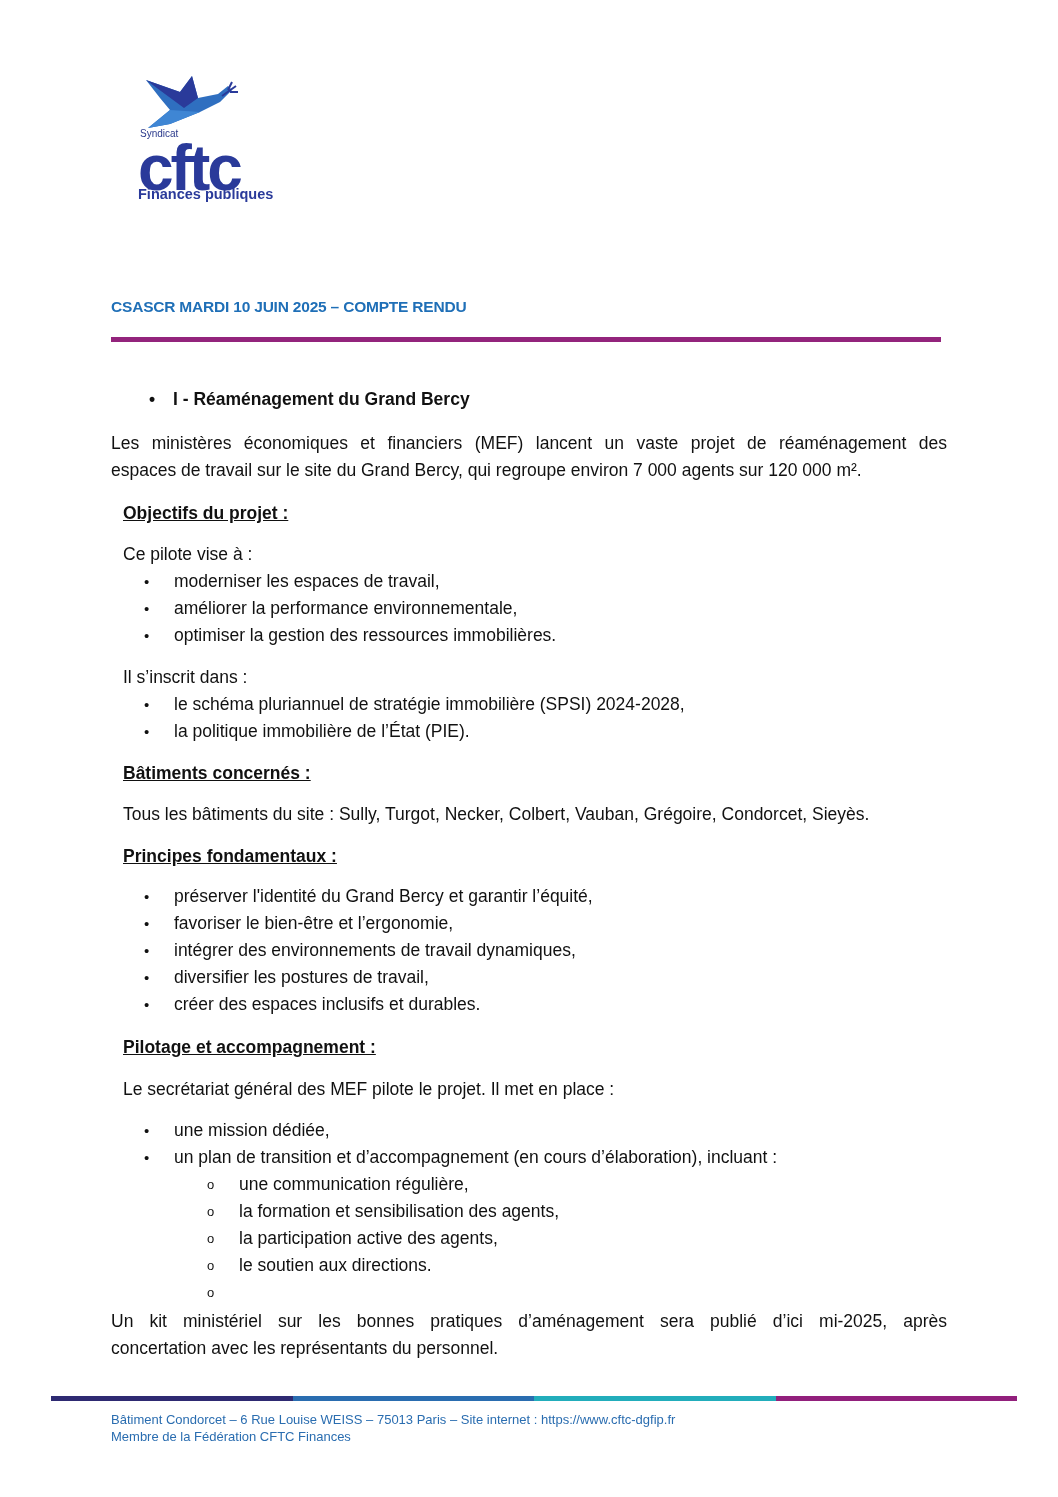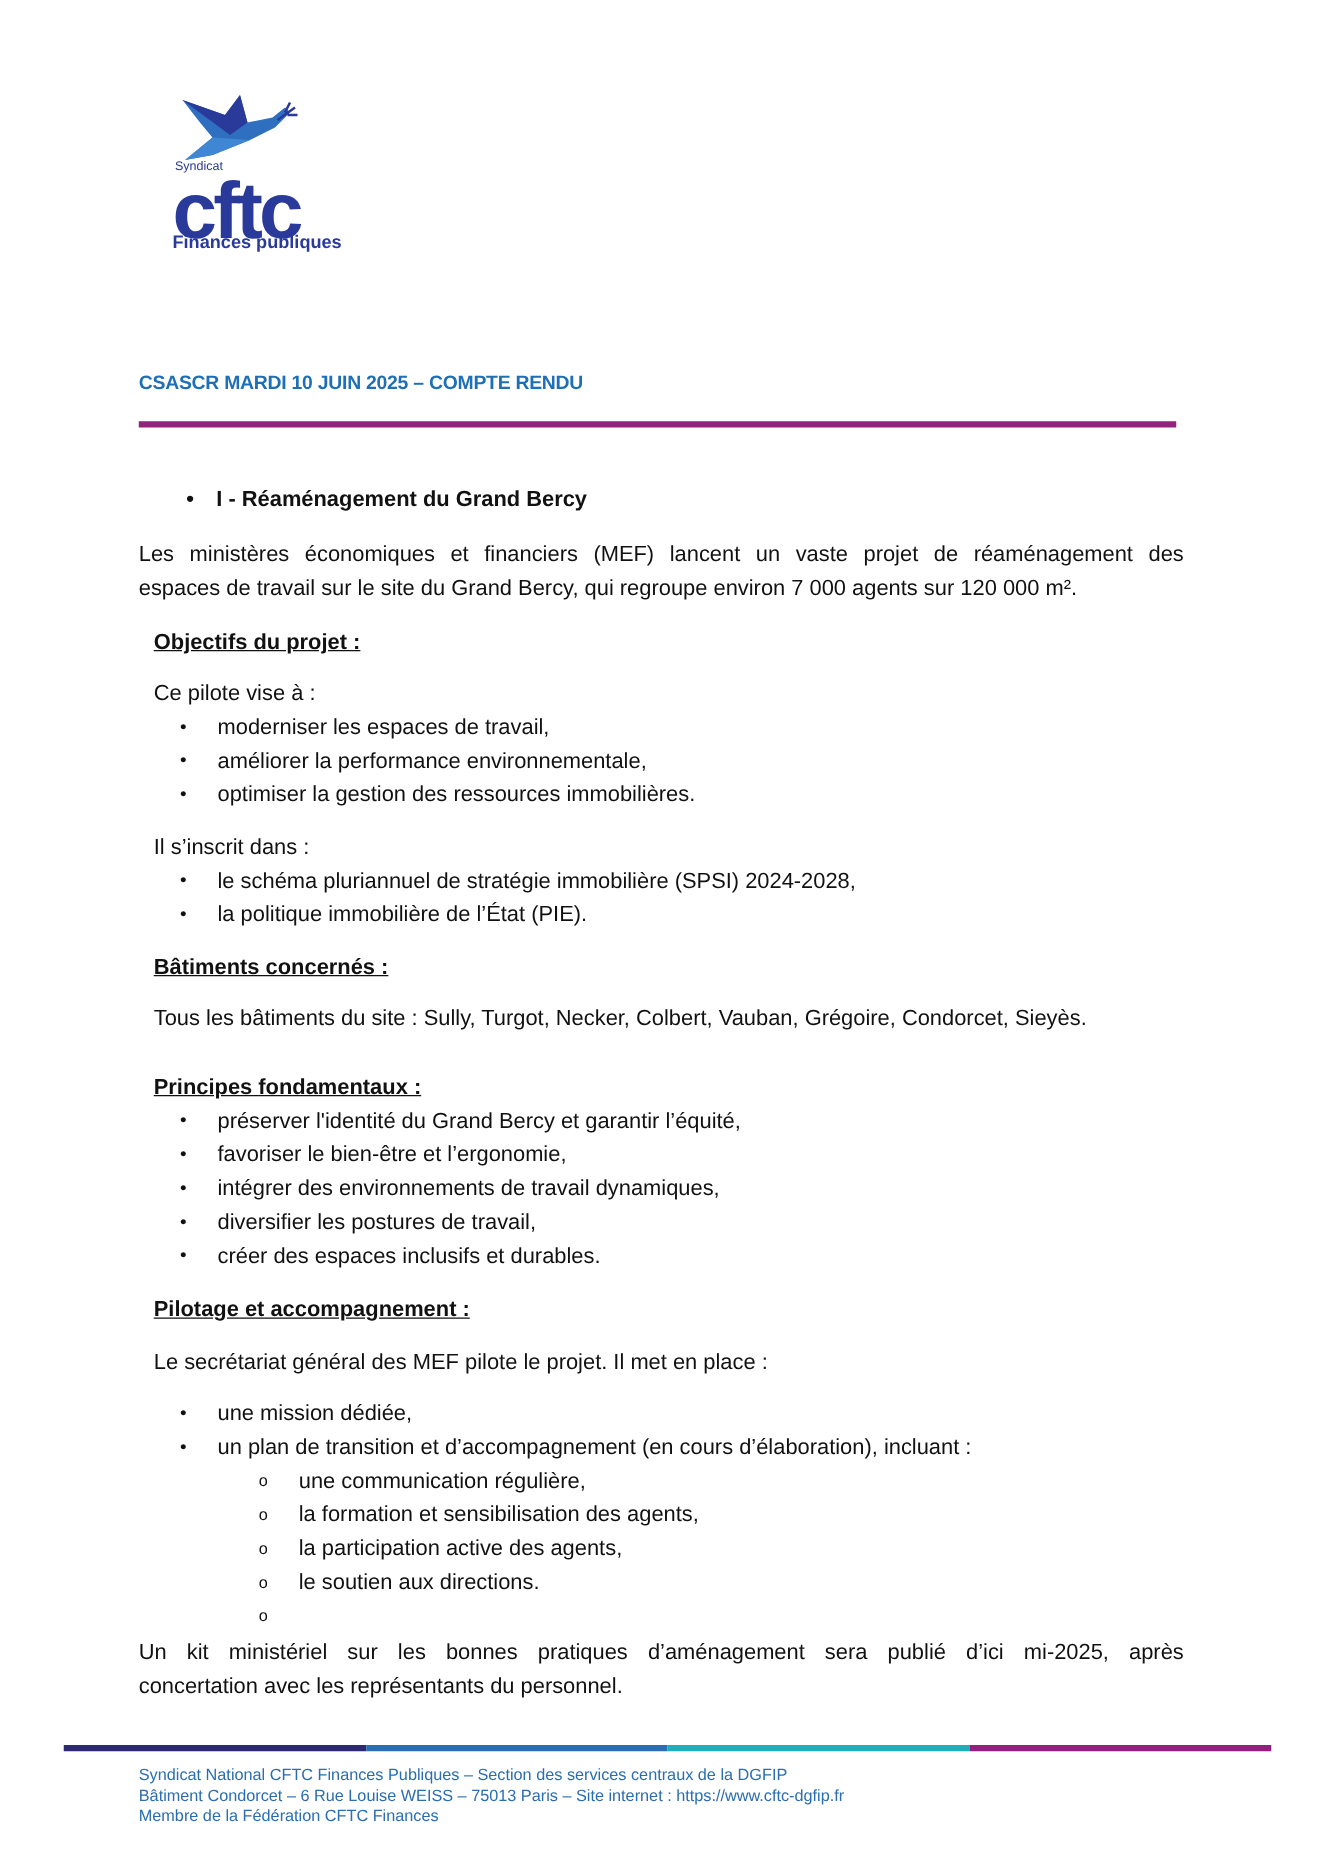--- a/index.html
+++ b/index.html
@@ -93,21 +93,21 @@
       </li>
     <li>
         <span class="b">•</span>
         <span class="t">la politique immobilière de l’État (PIE).</span>
       </li>
   </ul>
 
   <div class="abs heading" style="top:374px;">Bâtiments concernés :</div>
   <div class="abs" style="top:415px;">Tous les bâtiments du site : Sully, Turgot, Necker, Colbert, Vauban, Grégoire, Condorcet, Sieyès.</div>
 
-  <div class="abs heading" style="top:457px;margin-top:13px;">Principes fondamentaux :</div>
+  <div class="abs heading" style="top:457px;">Principes fondamentaux :</div>
   <ul class="lst" style="top:497px;">
     <li>
         <span class="b">•</span>
         <span class="t">préserver l'identité du Grand Bercy et garantir l’équité,</span>
       </li>
     <li>
         <span class="b">•</span>
         <span class="t">favoriser le bien-être et l’ergonomie,</span>
       </li>
     <li>
@@ -165,16 +165,15 @@
   </div>
 </div>
 
 <div class="footer-bar">
   <div style="background:#2e2a72;"></div>
   <div style="background:#2a6db0;"></div>
   <div style="background:#22adbb;"></div>
   <div style="background:#92207c;"></div>
 </div>
 <div class="footer-text">
-  <div>Syndicat National CFTC Finances Publiques – Section des services centraux de la DGFIP</div>
   <div>Bâtiment Condorcet – 6 Rue Louise WEISS – 75013 Paris – Site internet : https://www.cftc-dgfip.fr</div>
   <div>Membre de la Fédération CFTC Finances</div>
 </div>
 
 </body></html>

